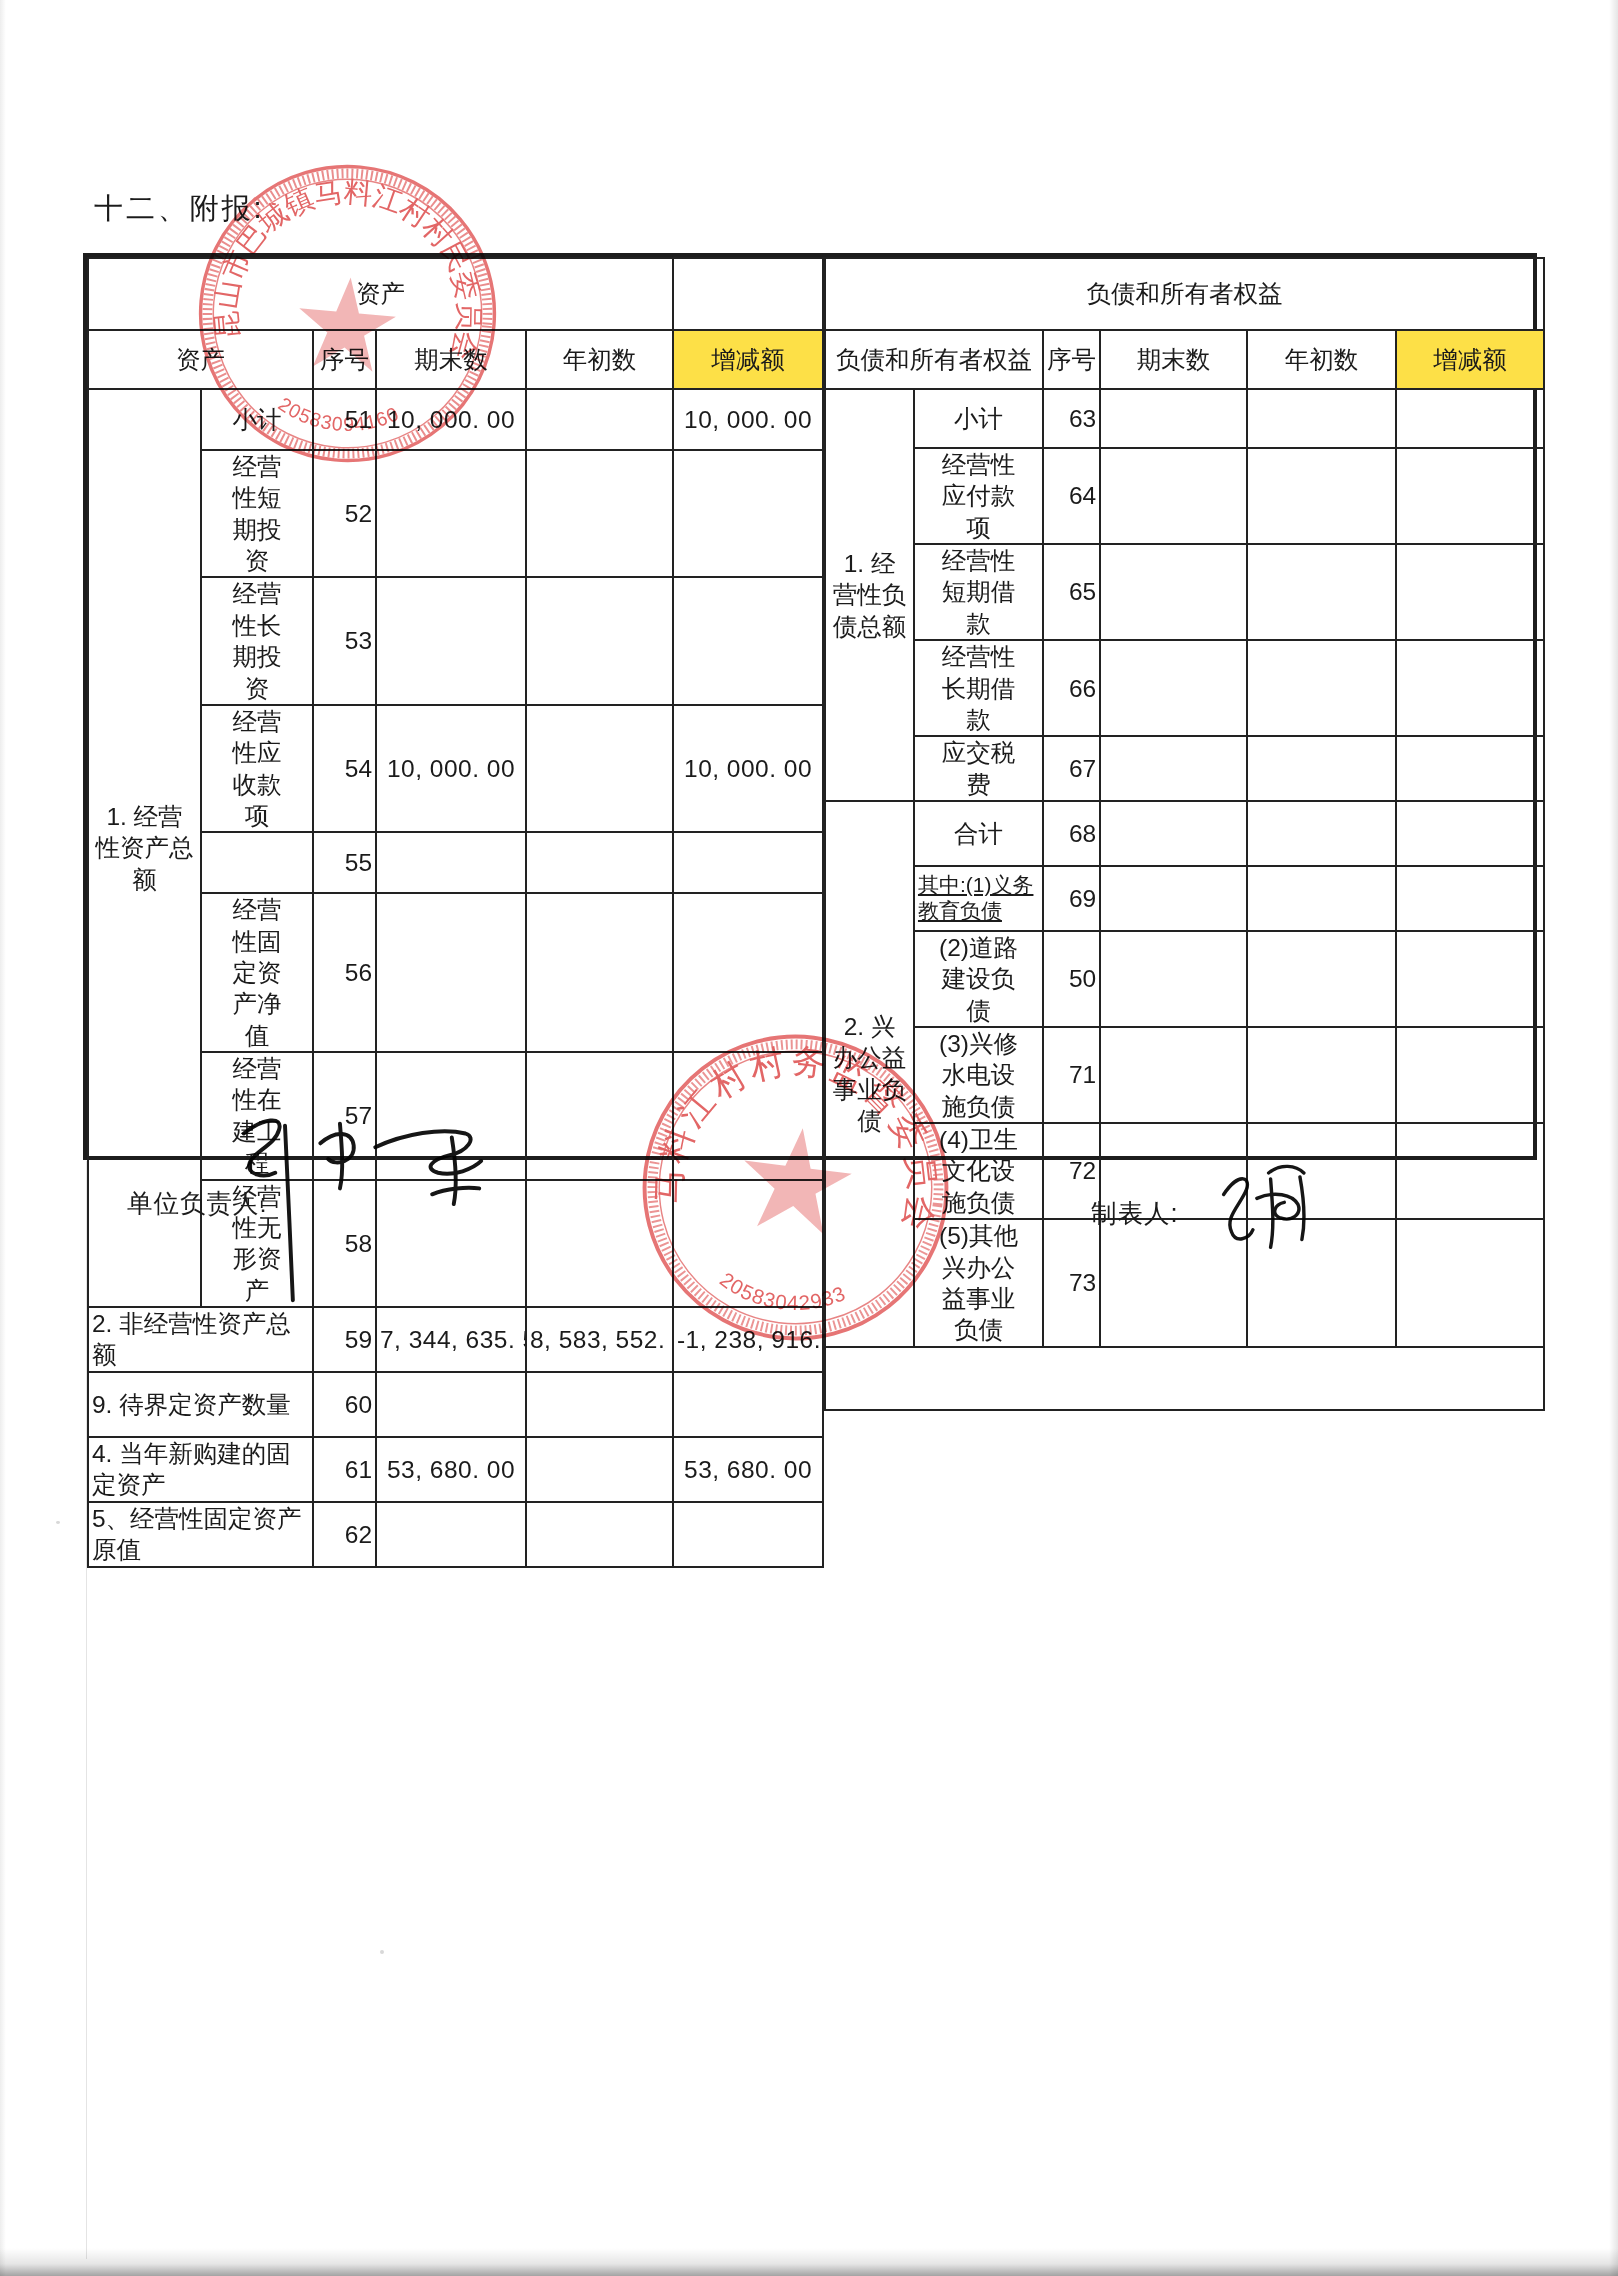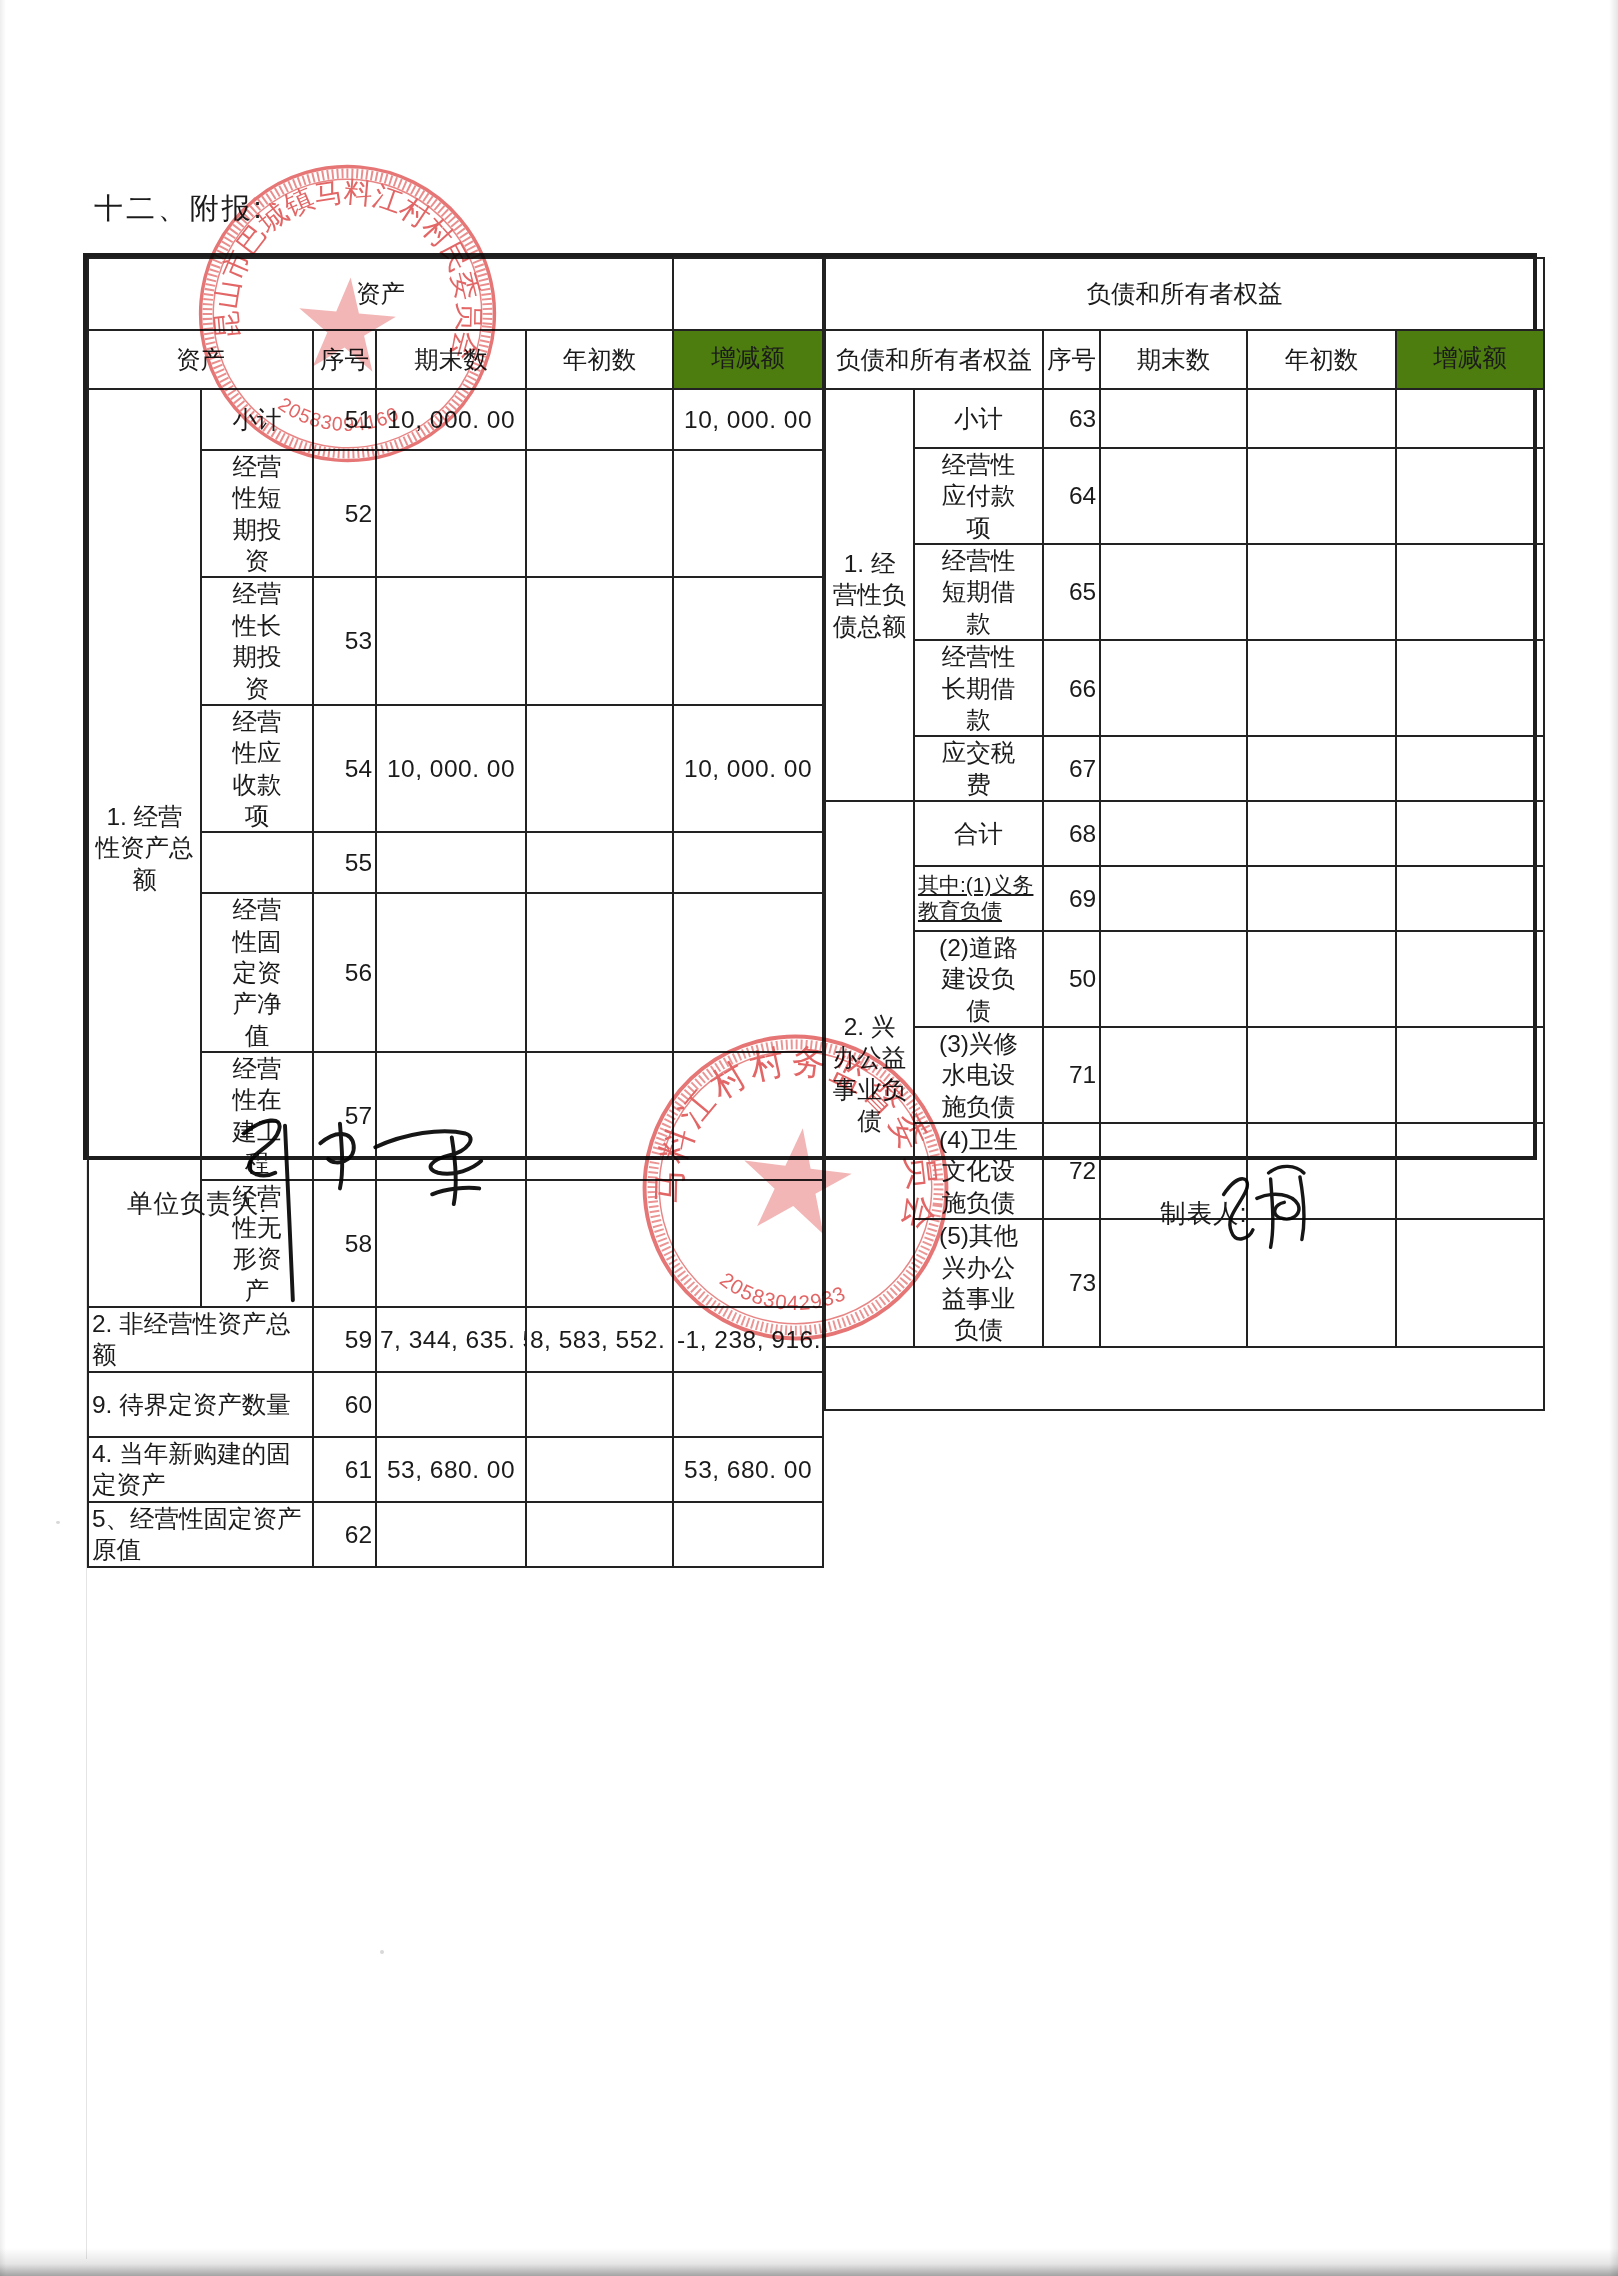--- a/index.html
+++ b/index.html
@@ -19,31 +19,31 @@
 
   .table-wrap{position:absolute;left:83px;top:253px;width:1454px;height:907px;
       border:4.9px solid #1d1d1d;box-sizing:border-box;display:flex;background:#fff;}
   table{border-collapse:collapse;table-layout:fixed;height:100%;}
   td{border:2px solid #222;padding:0 2.9px;vertical-align:middle;font-size:24.5px;
      line-height:1.28;overflow:hidden;box-sizing:border-box;}
   .t-left{width:734px;}
   .t-right{width:719px;}
   .hdr1 td{text-align:center;font-size:24.5px;}
   .hdr2 td{text-align:center;font-size:24.5px;}
-  .shade{background:#4d7c0f;font-family:Liberation Mono, monospace;}
+  .shade{background:#fde047;}
   .c{text-align:right;}
   .l{text-align:left;padding-left:2.9px;}
   .num{text-align:center;letter-spacing:0.5px;white-space:nowrap;}
   .grp{text-align:center;padding:0 5.9px;}
   .sub{text-align:center;padding:0 19px;}
   .small-label{font-size:21px;text-decoration:underline;}
 
   .footer-label{position:absolute;font-size:25.5px;letter-spacing:1px;}
   #manager-label{left:127px;top:1186px;}
-  #preparer-label{left:1160px;top:1196px;}
+  #preparer-label{left:1091px;top:1196px;}
 
   .stamp{position:absolute;mix-blend-mode:multiply;opacity:0.93;}
   .sig{position:absolute;mix-blend-mode:multiply;}
 </style>
 </head>
 <body>
 
 <div class="page">
 
   <div class="heading">十二、附报:</div>

